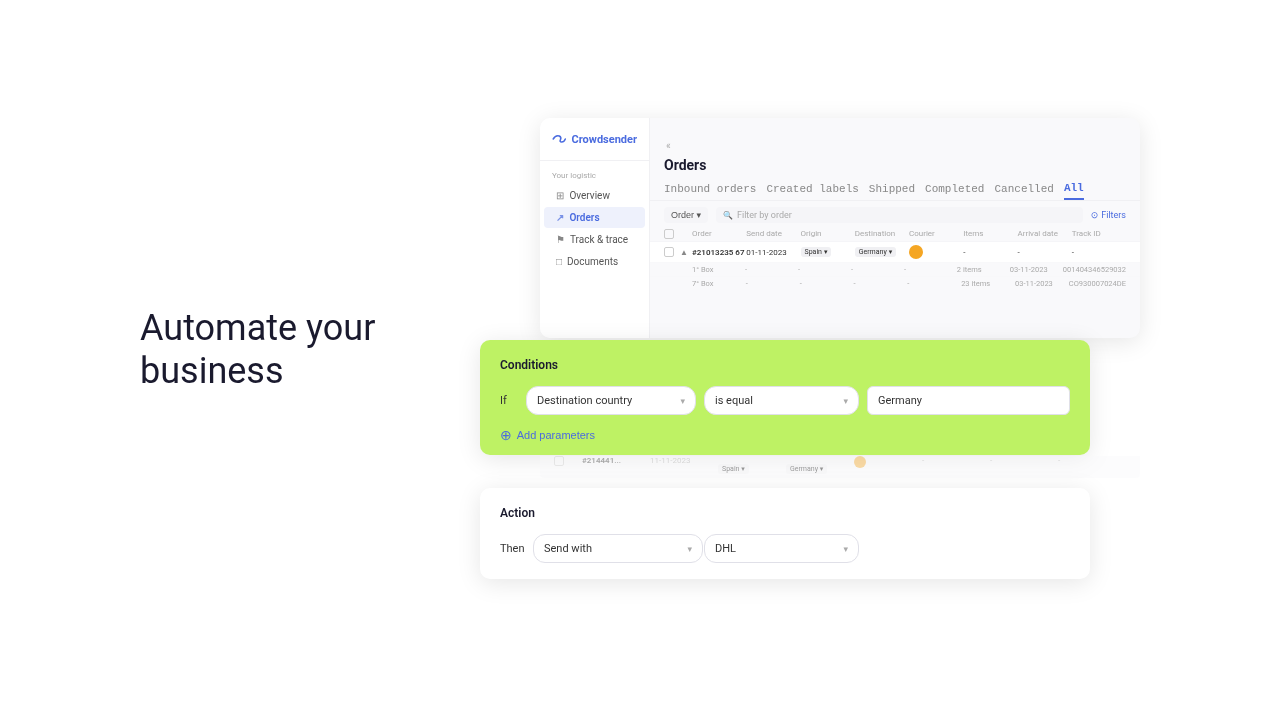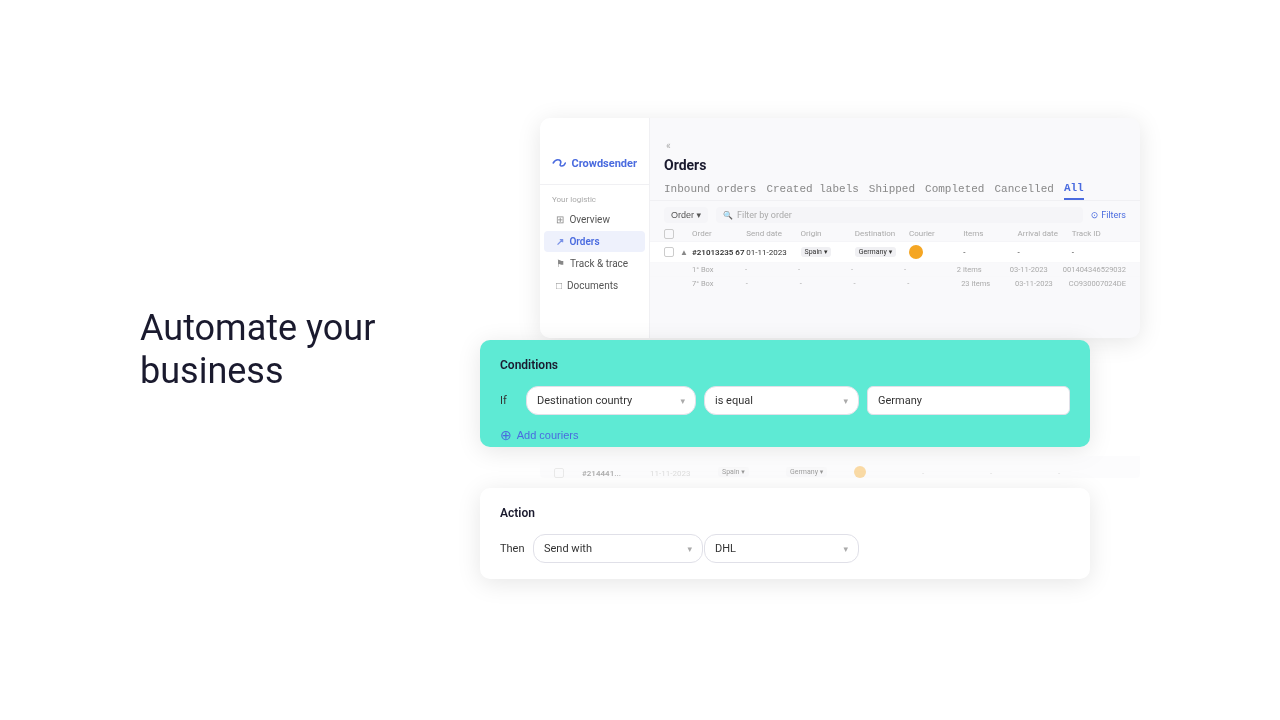--- a/index.html
+++ b/index.html
@@ -64,21 +64,20 @@
       padding: 14px 0 0 0;
       flex-shrink: 0;
     }
 
     .brand {
       display: flex;
       align-items: center;
       gap: 5px;
       padding: 0 12px 14px 12px;
       border-bottom: 1px solid #f0f0f3;
-      margin-top: 24px;
     }
 
     .brand-icon {
       width: 18px;
       height: 14px;
     }
 
     .brand-name {
       font-size: 11px;
       font-weight: 700;
@@ -257,24 +256,24 @@
     }
 
     .sub-td { flex: 1; }
 
     
     .conditions-card {
       position: absolute;
       top: 340px;
       left: 0px;
       width: 610px;
-      background: #5eead4;
+      background: #bef264;
       border-radius: 10px;
       box-shadow: 0 4px 24px rgba(0,0,0,0.10);
-      padding: 18px 20px 4px 20px;
+      padding: 18px 20px 12px 20px;
     }
 
     .card-title {
       font-size: 12px;
       font-weight: 600;
       color: #1a1a2e;
       margin-bottom: 14px;
     }
 
     .condition-row {
@@ -512,25 +511,25 @@
         <span class="select-arrow">▾</span>
       </div>
 
       <div class="text-input">
         <span>Germany</span>
       </div>
     </div>
 
     <button class="add-condition-btn">
       <span style="font-size:14px; color:#4a6bdf;">⊕</span>
-      <span>Add couriers</span>
+      <span>Add parameters</span>
     </button>
   </div>
 
-  <div style="position:absolute; top:456px; left:60px; width:600px; height:22px; background:#f9f9fb; border-radius:0 0 4px 4px; opacity:0.4; display:flex; align-items:flex-end; padding: 0 14px; gap:0; overflow:hidden;">
+  <div style="position:absolute; top:456px; left:60px; width:600px; height:22px; background:#f9f9fb; border-radius:0 0 4px 4px; opacity:0.4; display:flex; align-items:flex-start; padding: 0 14px; gap:0; overflow:hidden;">
     <div style="width:16px; flex:none;">
         <div class="checkbox-box"></div>
       </div>
     <div style="width:12px; flex:none;"></div>
     <div style="flex:1; font-size:8px; color:#333; font-weight:600;">#214441...</div>
     <div style="flex:1; font-size:8px; color:#aaa;">11-11-2023</div>
     <div style="flex:1;">
       <span class="country-badge" style="font-size:7px;">Spain ▾</span>
     </div>
     <div style="flex:1;">

